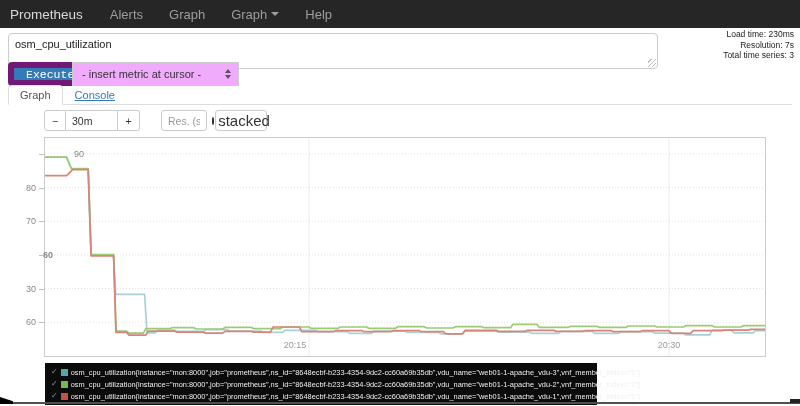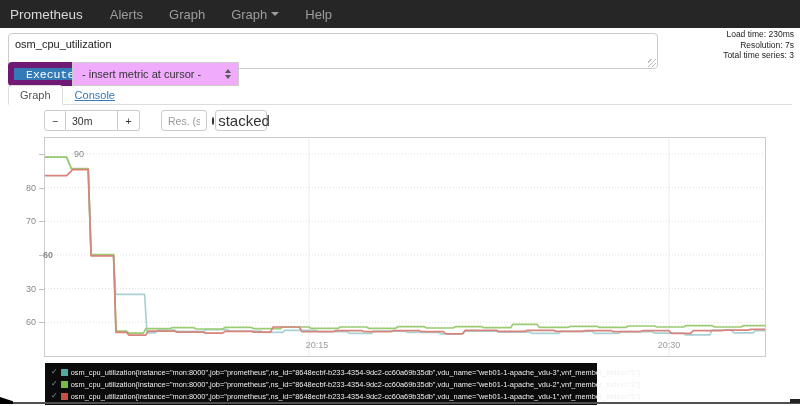--- a/index.html
+++ b/index.html
@@ -143,21 +143,21 @@
           <line x1="0" x2="720" y1="83.2241112828439" y2="83.2241112828439" stroke="#e0e0e0" stroke-width="1" stroke-dasharray="1,2"></line>
           <line x1="0" x2="720" y1="116.91808346213294" y2="116.91808346213294" stroke="#e0e0e0" stroke-width="1" stroke-dasharray="1,2"></line>
           <line x1="0" x2="720" y1="150.61205564142196" y2="150.61205564142196" stroke="#e0e0e0" stroke-width="1" stroke-dasharray="1,2"></line>
           <line x1="0" x2="720" y1="184.306027820711" y2="184.306027820711" stroke="#e0e0e0" stroke-width="1" stroke-dasharray="1,2"></line>
           <line x1="264" x2="264" y1="0" y2="218" stroke="#ececec" stroke-width="1"></line>
           <line x1="624" x2="624" y1="0" y2="218" stroke="#ececec" stroke-width="1"></line>
           <polyline points="0.0,19.2 21.6,19.2 26.4,31.0 43.2,31.0 46.1,116.9 68.4,116.9 70.8,156.3 99.6,156.3 102.0,194.8 110.4,194.8 112.8,192.1 129.6,192.1 132.0,193.4 158.4,193.4 160.8,191.7 182.4,191.7 184.8,193.1 216.0,193.1 218.4,194.4 237.6,194.4 240.0,192.4 271.2,192.4 273.6,193.7 302.4,193.7 304.8,195.4 326.4,195.4 328.8,193.1 360.0,193.1 362.4,194.4 393.6,194.4 396.0,195.8 417.6,195.8 420.0,193.1 451.2,193.1 453.6,194.1 484.8,194.1 487.2,195.4 513.6,195.4 516.0,193.4 547.2,193.4 549.6,195.4 573.6,195.4 576.0,193.7 607.2,193.7 609.6,195.1 638.4,195.1 640.8,196.8 664.8,196.8 667.2,192.1 686.4,192.1 688.8,194.8 708.0,194.8 710.4,192.7 720.0,192.7" fill="none" stroke="#a9d1d3" stroke-width="1.7" stroke-linejoin="round"></polyline>
           <polyline points="0.0,19.2 21.6,19.2 26.4,30.7 43.2,30.7 46.1,116.6 68.6,116.6 71.0,193.1 81.6,193.1 84.0,195.1 98.4,195.1 100.8,190.7 124.8,190.7 127.2,189.7 148.8,189.7 151.2,191.0 177.6,191.0 180.0,189.4 206.4,189.4 208.8,190.7 235.2,190.7 237.6,189.0 264.0,189.0 266.4,190.4 292.8,190.4 295.2,189.0 321.6,189.0 324.0,190.4 350.4,190.4 352.8,188.7 379.2,188.7 381.6,190.0 408.0,190.0 410.4,188.7 436.8,188.7 439.2,189.7 465.6,189.7 468.0,186.3 492.0,186.3 494.4,189.4 523.2,189.4 525.6,188.3 552.0,188.3 554.4,189.4 580.8,189.4 583.2,188.0 609.6,188.0 612.0,189.0 638.4,189.0 640.8,187.7 667.2,187.7 669.6,189.0 696.0,189.0 698.4,187.7 720.0,187.7" fill="none" stroke="#9bcb72" stroke-width="1.7" stroke-linejoin="round"></polyline>
           <polyline points="0.0,37.7 21.6,37.7 27.6,31.7 43.2,31.7 46.1,117.9 68.6,117.9 71.0,194.4 81.6,194.4 84.0,197.1 100.8,197.1 103.2,193.1 129.6,193.1 132.0,194.1 158.4,194.1 160.8,195.1 177.6,195.1 180.0,193.4 206.4,193.4 208.8,194.1 225.6,194.1 228.0,189.0 254.4,189.0 256.8,193.7 288.0,193.7 290.4,192.7 316.8,192.7 319.2,193.7 345.6,193.7 348.0,192.7 374.4,192.7 376.8,193.7 398.4,193.7 400.8,195.8 417.6,195.8 420.0,192.4 451.2,192.4 453.6,193.4 480.0,193.4 482.4,192.4 508.8,192.4 511.2,193.4 537.6,193.4 540.0,192.7 566.4,192.7 568.8,193.7 595.2,193.7 597.6,192.7 624.0,192.7 626.4,195.4 645.6,195.4 648.0,192.7 676.8,192.7 679.2,192.1 703.2,192.1 705.6,191.4 720.0,191.4" fill="none" stroke="#d8837b" stroke-width="1.7" stroke-linejoin="round"></polyline>
         </svg>
-    <div class="xlabel" style="left: 250px; top: 202px;">20:15</div><div class="xlabel" style="left: 602px; top: 202px; text-align: center;">20:30</div></div>
+    <div class="xlabel" style="left: 228px; top: 202px;">20:15</div><div class="xlabel" style="left: 602px; top: 202px; text-align: center;">20:30</div></div>
   <div class="ylabel" style="top: 11.8362px; left: 0px; margin-left: 48px;">90</div>
       <div class="ytick" style="top: 16.8362px;"></div>
       <div class="ylabel" style="top: 45.5301px; left: 0px;">80</div>
       <div class="ytick" style="top: 50.5301px;"></div>
       <div class="ylabel" style="top: 79.2241px; left: 0px;">70</div>
       <div class="ytick" style="top: 84.2241px;"></div>
       <div class="ylabel" style="top: 112.918px; left: 17px; font-weight: bold;">60</div>
       <div class="ytick" style="top: 117.918px;"></div>
       <div class="ylabel" style="top: 146.612px; left: 0px;">30</div>
       <div class="ytick" style="top: 151.612px;"></div>

